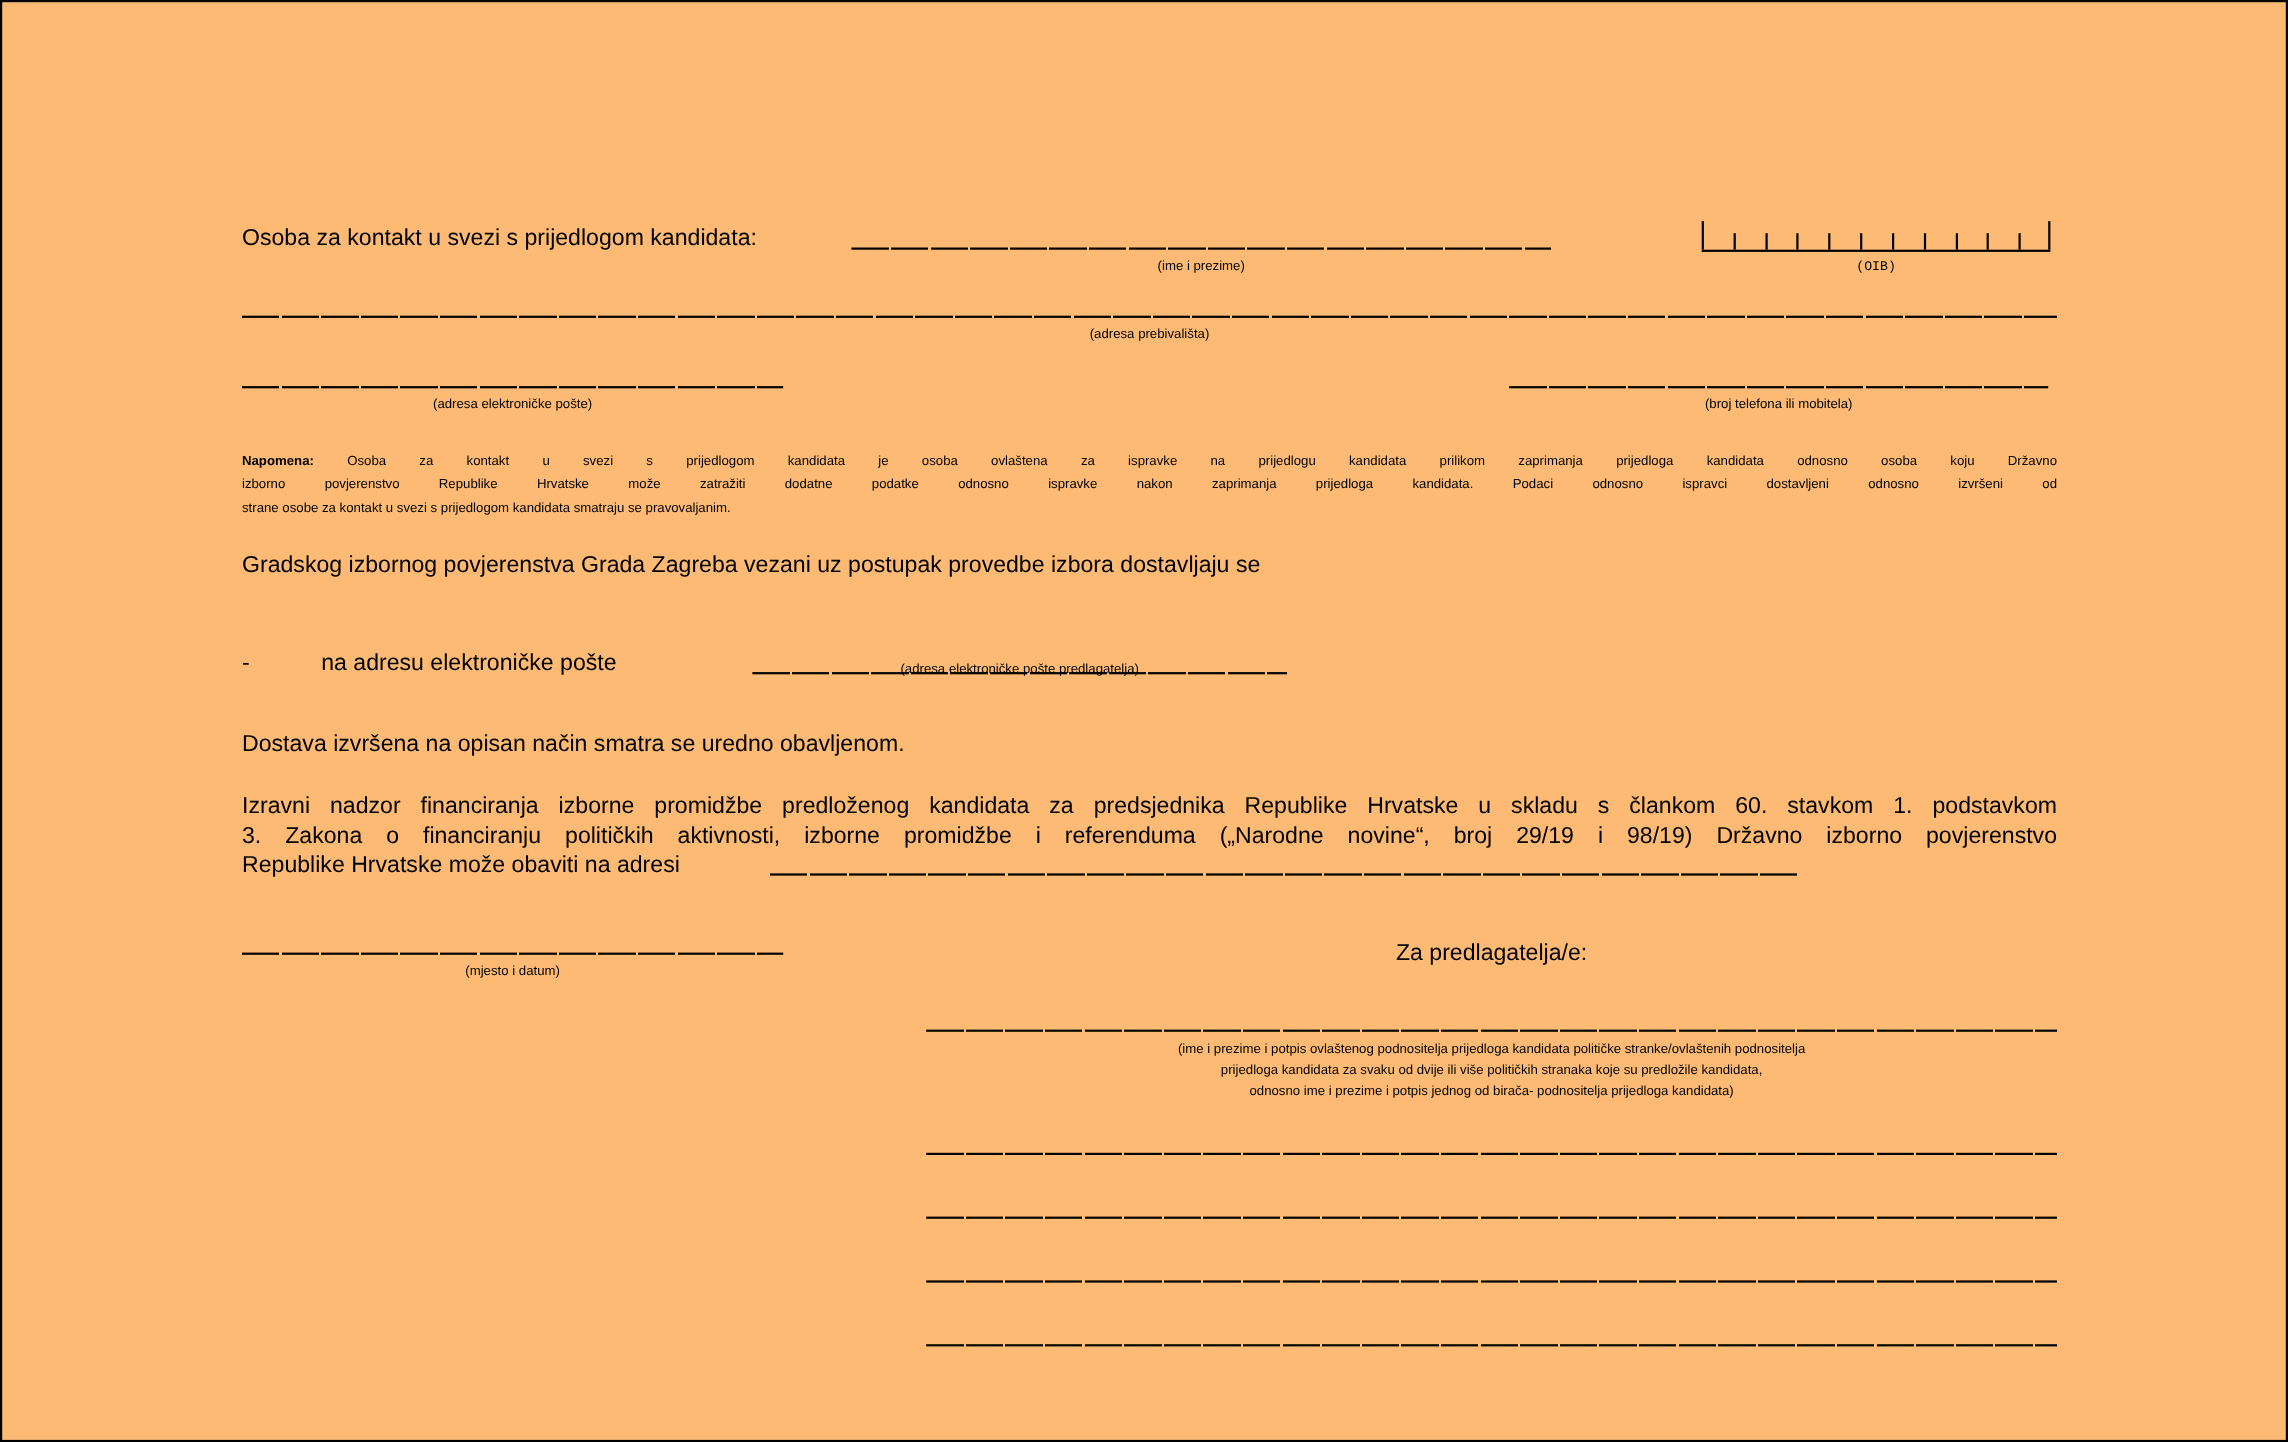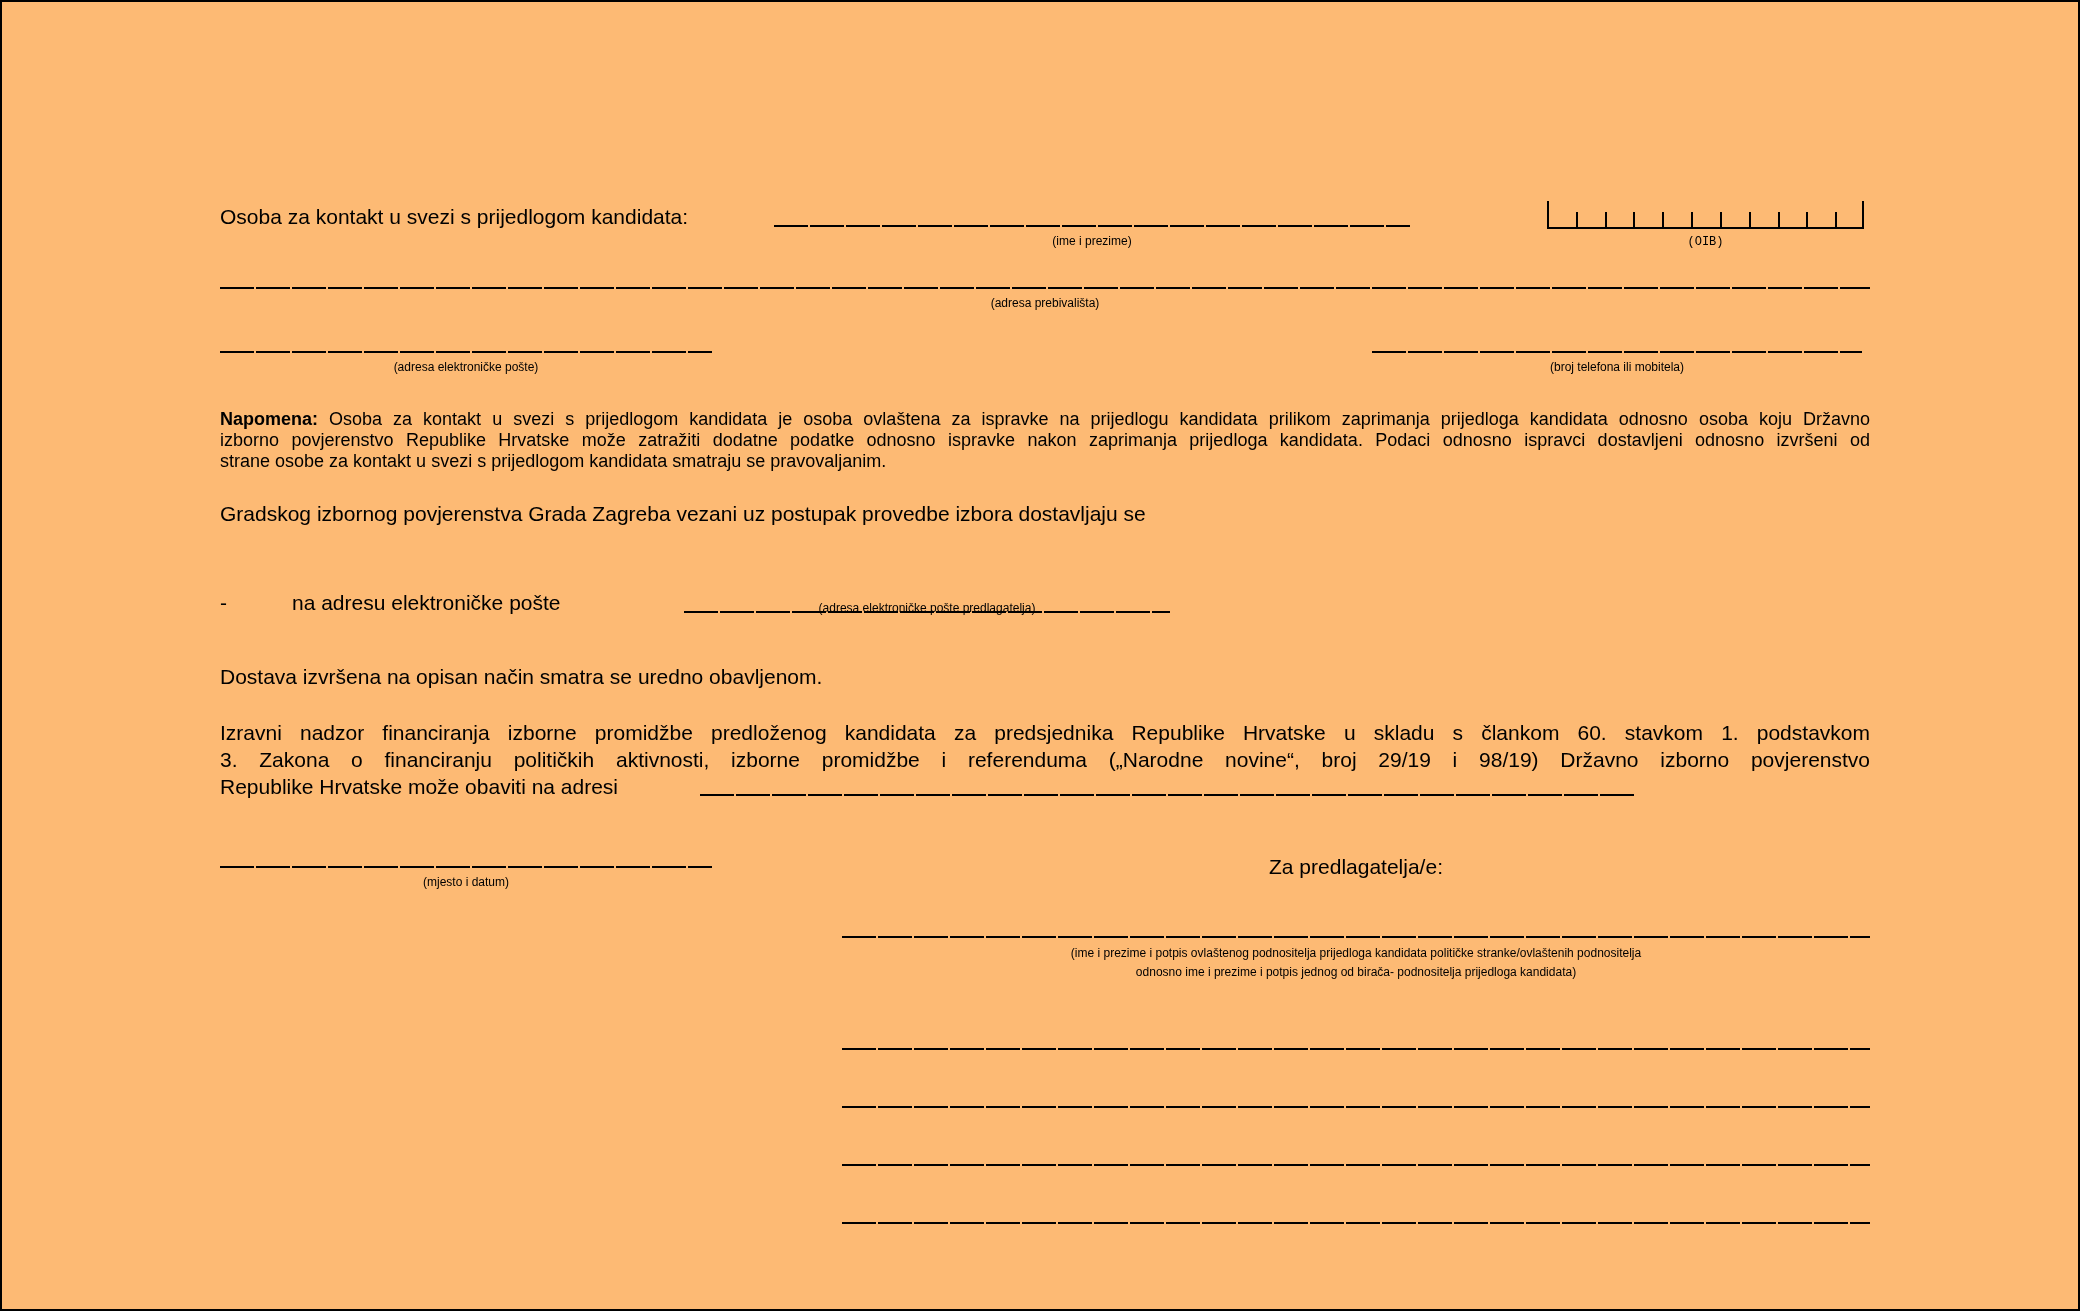--- a/index.html
+++ b/index.html
@@ -9,21 +9,21 @@
     box-sizing:border-box;
     background:#fdba74;
     border:2px solid #000;
     font-family:"Liberation Sans", sans-serif;
     color:#000;
     overflow:hidden;
   }
   .abs{position:absolute;}
   .body-text{font-size:21px;line-height:27px;}
   .small-cap{font-size:12px;line-height:18px;text-align:center;}
-  .note-text{font-size:18px;line-height:21px;}
+  .note-text{font-size:12px;line-height:21px;}
   .jline{text-align:justify;text-align-last:justify;}
   .fill{
     position:absolute;height:2px;
     background:repeating-linear-gradient(to right,#000 0,#000 34px,transparent 34px,transparent 36px);
   }
   .oib-comb{
     position:absolute;left:1545px;top:201px;width:317px;height:26px;
     border-bottom:2px solid #000;box-sizing:border-box;
   }
   .oib-tick{position:absolute;bottom:0;width:2px;height:15px;background:#000;}
@@ -100,20 +100,21 @@
   </div>
 
   <div class="fill" style="left:218px;top:864px;width:492px;"></div>
   <div class="abs small-cap" style="left:218px;top:871px;width:492px;">(mjesto i datum)</div>
 
   <div class="abs body-text center" style="left:840px;top:851px;width:1028px;">Za predlagatelja/e:</div>
 
   <div class="fill" style="left:840px;top:934px;width:1028px;"></div>
   <div class="abs small-cap" style="left:840px;top:942px;width:1028px;line-height:19px;">
     <div>(ime i prezime i potpis ovlaštenog podnositelja prijedloga kandidata političke stranke/ovlaštenih podnositelja</div>
+    <div>prijedloga kandidata za svaku od dvije ili više političkih stranaka koje su predložile kandidata,</div>
     <div>odnosno ime i prezime i potpis jednog od birača- podnositelja prijedloga kandidata)</div>
   </div>
 
   <div id="sig-extra">
       <div class="fill" style="left: 840px; width: 1028px; top: 1046px;"></div>
       <div class="fill" style="left: 840px; width: 1028px; top: 1104px;"></div>
       <div class="fill" style="left: 840px; width: 1028px; top: 1162px;"></div>
       <div class="fill" style="left: 840px; width: 1028px; top: 1220px;"></div>
     </div>
 

